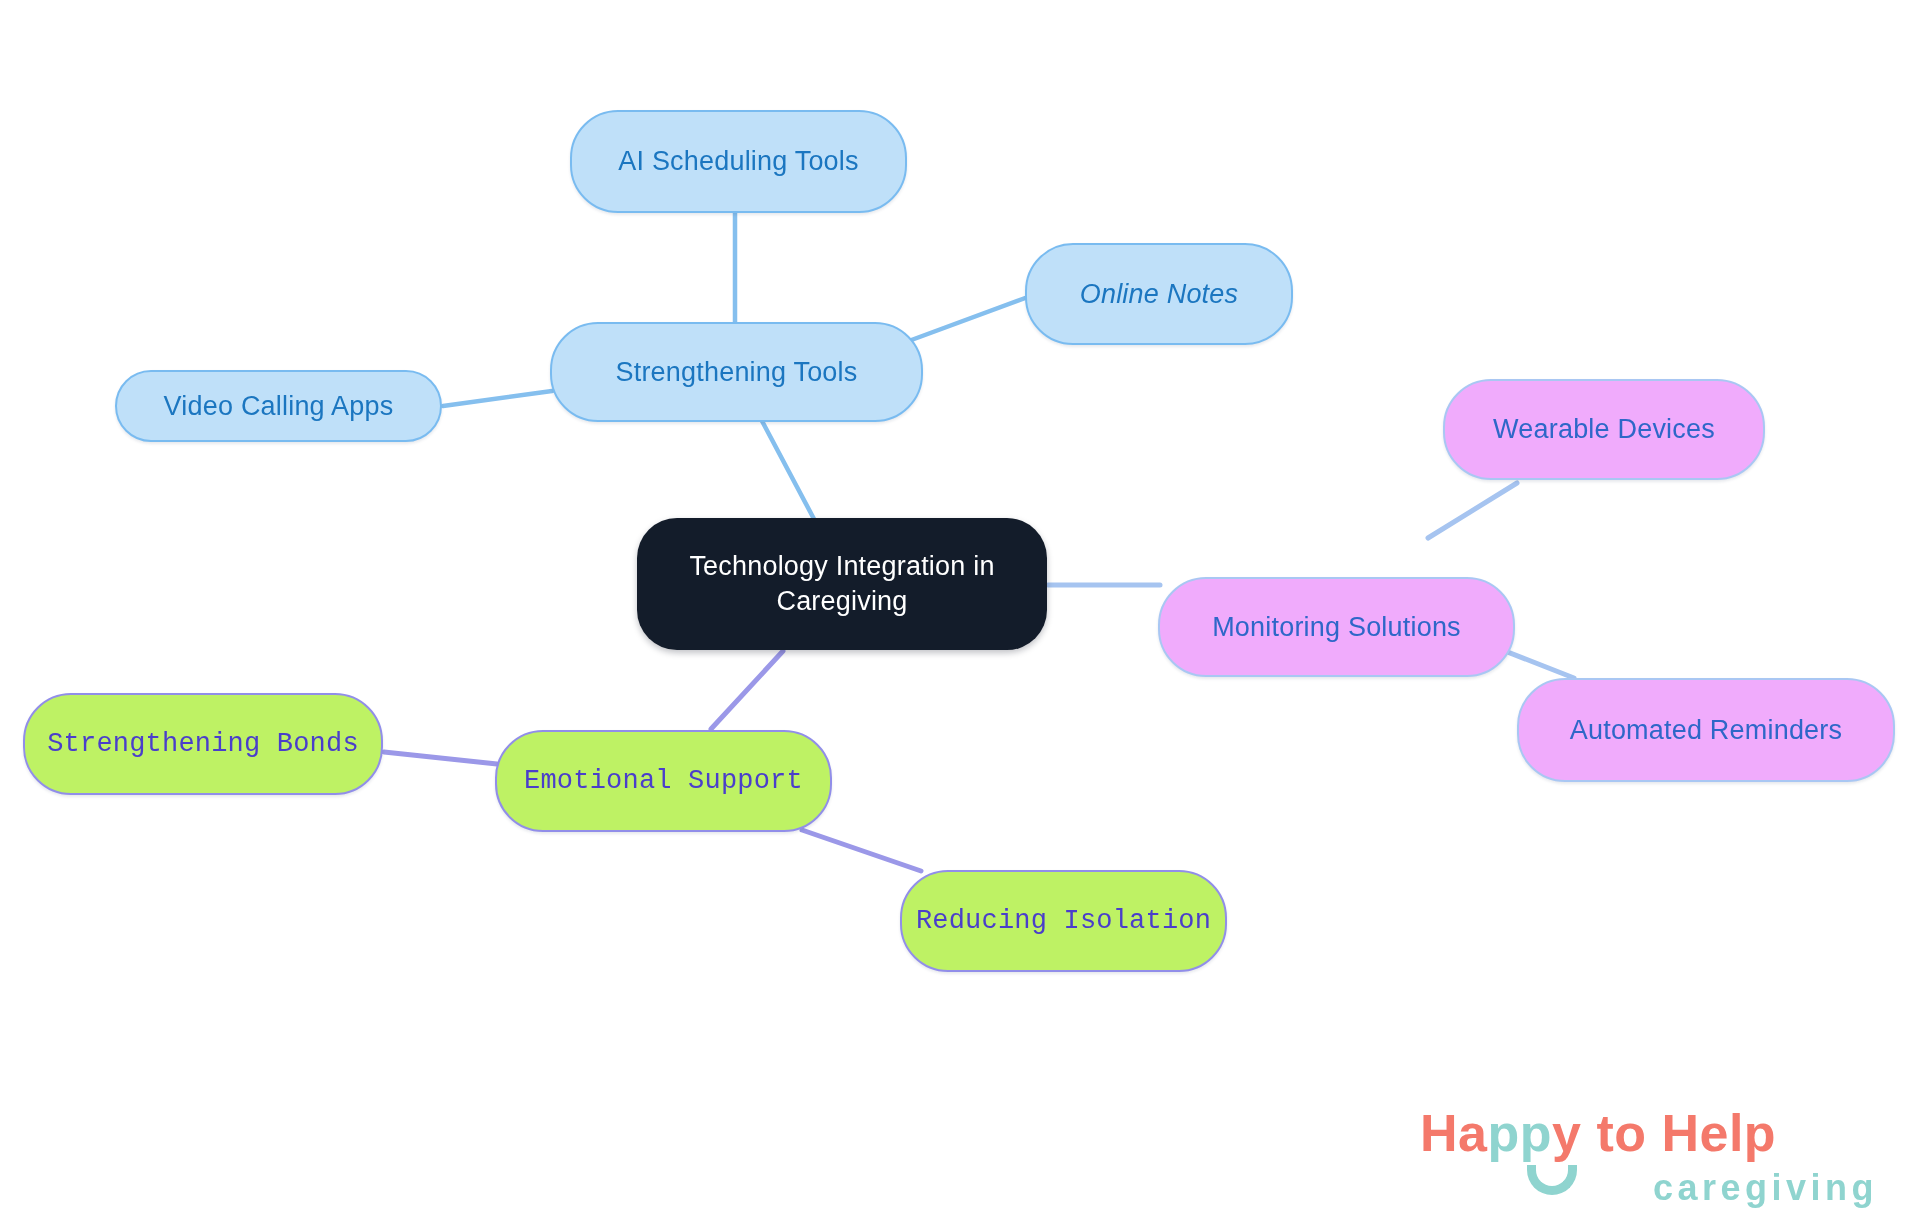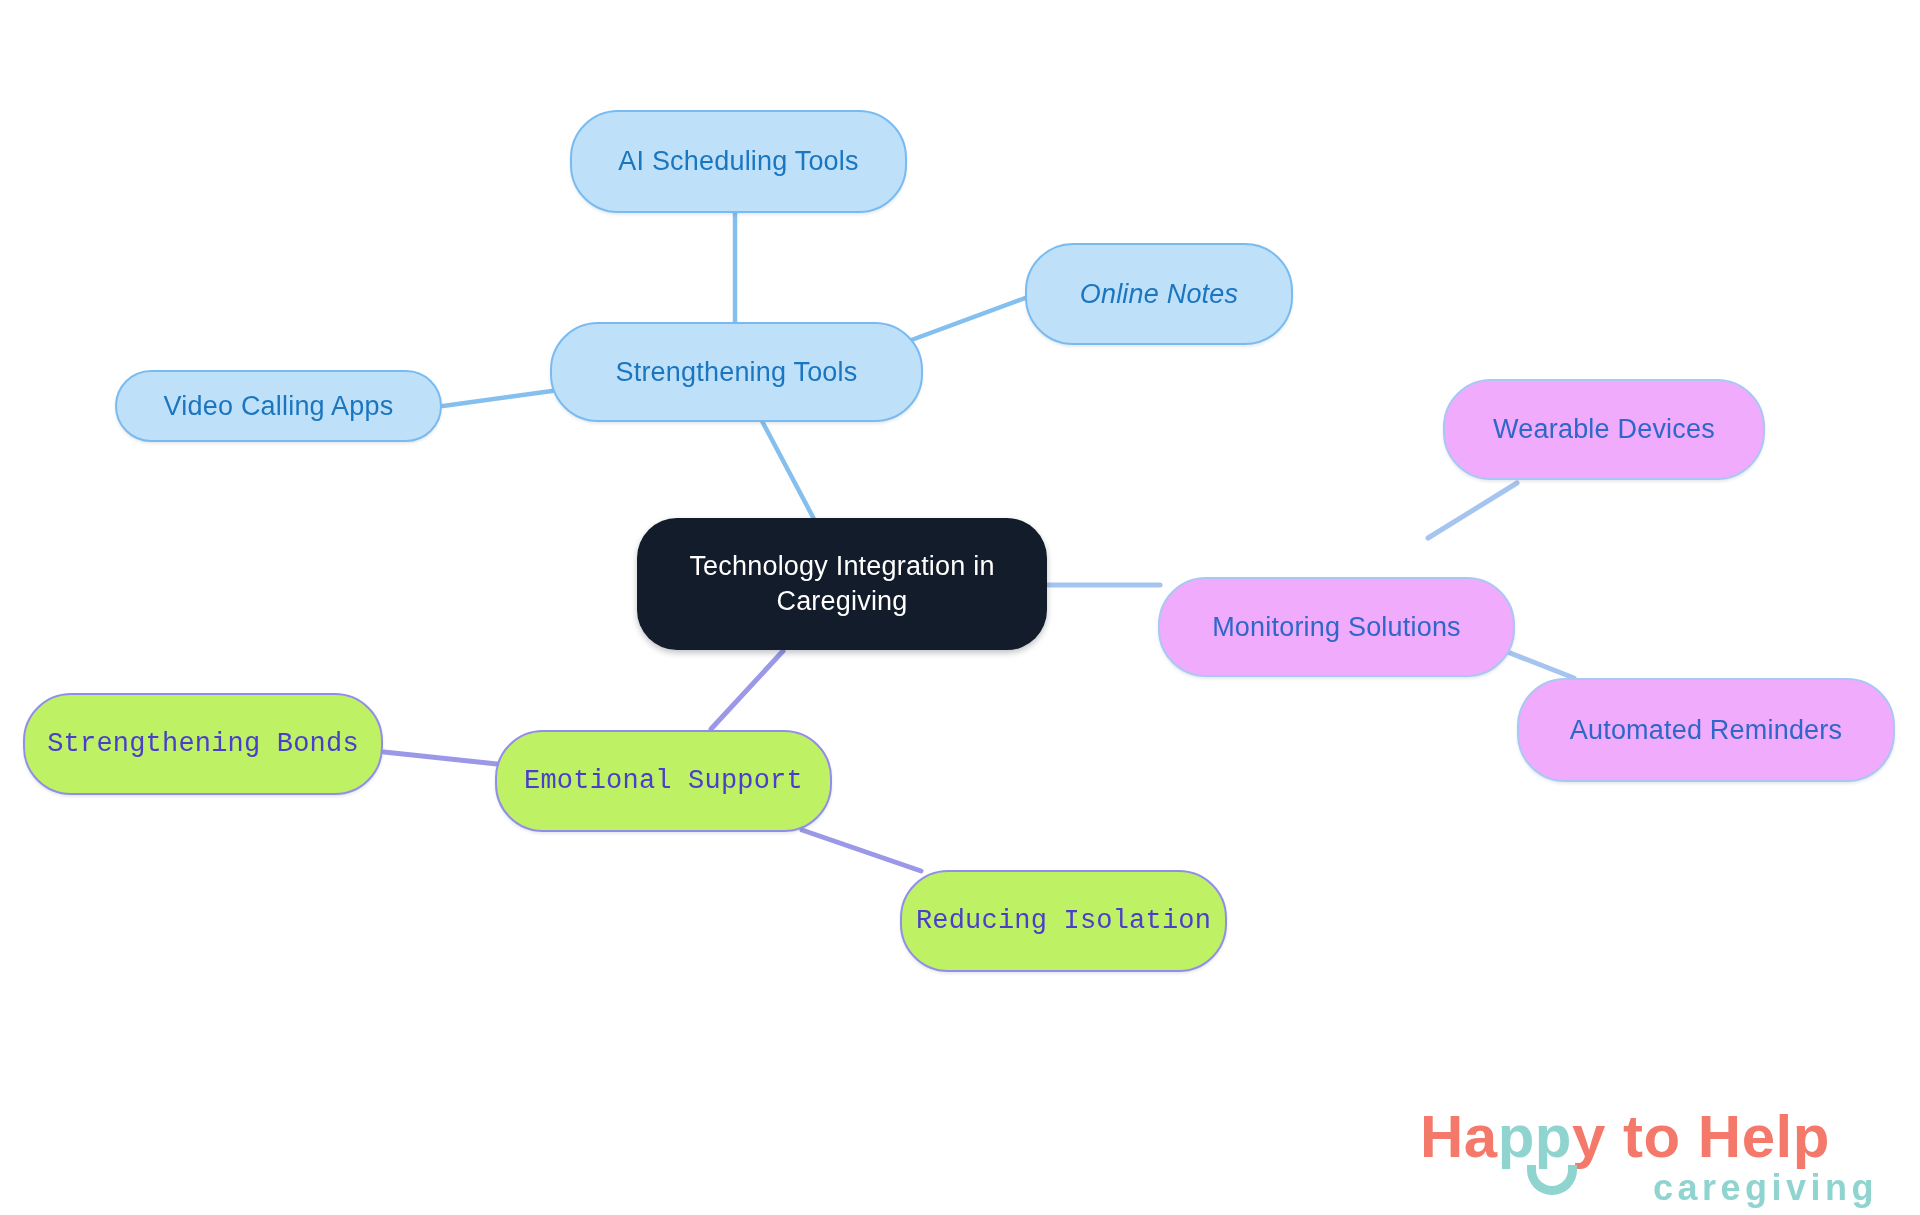--- a/index.html
+++ b/index.html
@@ -68,21 +68,21 @@
 
   .logo {
     position: absolute;
     left: 1420px;
     top: 1103px;
     width: 470px;
     height: 105px;
     z-index: 3;
   }
   .logo .wordmark {
-    font-size: 60px;
+    font-size: 52px;
     font-weight: 800;
     letter-spacing: 0.5px;
     white-space: nowrap;
     line-height: 1;
     padding-top: 4px;
   }
   .logo .coral { color: #f4796b; }
   .logo .teal  { color: #8fd4cf; }
   .logo .smile {
     position: absolute;

